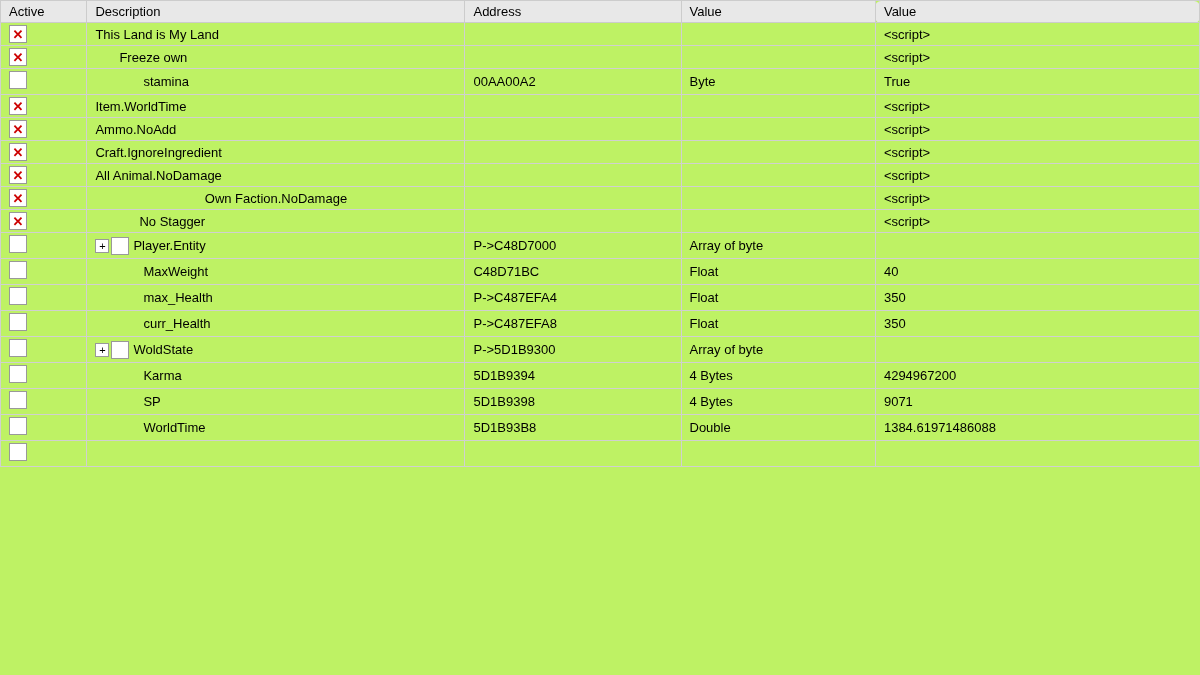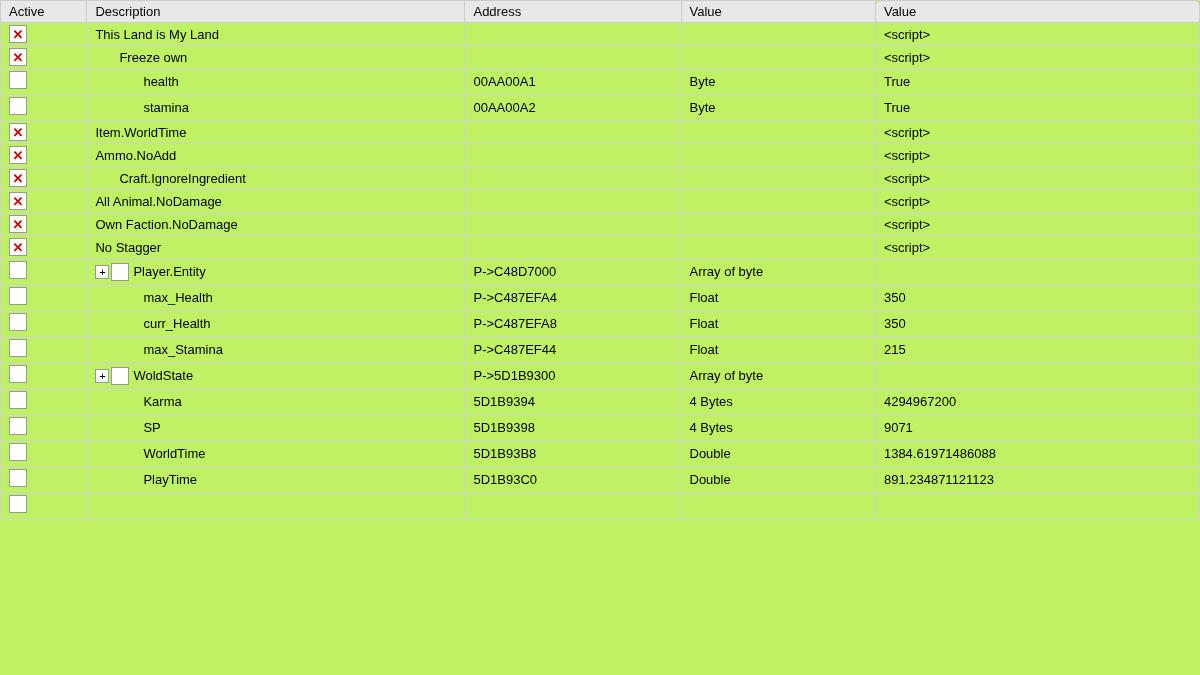--- a/index.html
+++ b/index.html
@@ -114,31 +114,20 @@
             </div>
           </td>
           <td class="col-addr"></td>
           <td class="col-type"></td>
           <td class="col-value">&lt;script&gt;</td>
         </tr>
         <tr class="row-highlight">
           <td class="col-active"><span class="checkbox-empty"></span></td>
           <td class="col-desc">
             <div style="display: flex; align-items: center; padding-left: 48px;">
-              <span>health</span>
-            </div>
-          </td>
-          <td class="col-addr">00AA00A1</td>
-          <td class="col-type">Byte</td>
-          <td class="col-value">True</td>
-        </tr>
-        <tr class="row-highlight">
-          <td class="col-active"><span class="checkbox-empty"></span></td>
-          <td class="col-desc">
-            <div style="display: flex; align-items: center; padding-left: 48px;">
               <span>stamina</span>
             </div>
           </td>
           <td class="col-addr">00AA00A2</td>
           <td class="col-type">Byte</td>
           <td class="col-value">True</td>
         </tr>
         <tr class="row-highlight">
           <td class="col-active"><span class="checkbox-x">✕</span></td>
           <td class="col-desc">
@@ -157,21 +146,21 @@
               <span>Ammo.NoAdd</span>
             </div>
           </td>
           <td class="col-addr"></td>
           <td class="col-type"></td>
           <td class="col-value">&lt;script&gt;</td>
         </tr>
         <tr class="row-highlight">
           <td class="col-active"><span class="checkbox-x">✕</span></td>
           <td class="col-desc">
-            <div style="display: flex; align-items: center; padding-left: 0px; margin-left: 24px;">
+            <div style="display: flex; align-items: center; padding-left: 0px;">
               <span>Craft.IgnoreIngredient</span>
             </div>
           </td>
           <td class="col-addr"></td>
           <td class="col-type"></td>
           <td class="col-value">&lt;script&gt;</td>
         </tr>
         <tr class="row-highlight">
           <td class="col-active"><span class="checkbox-x">✕</span></td>
           <td class="col-desc">
@@ -179,32 +168,32 @@
               <span>All Animal.NoDamage</span>
             </div>
           </td>
           <td class="col-addr"></td>
           <td class="col-type"></td>
           <td class="col-value">&lt;script&gt;</td>
         </tr>
         <tr class="row-highlight">
           <td class="col-active"><span class="checkbox-x">✕</span></td>
           <td class="col-desc">
-            <div style="display: flex; align-items: center; padding-left: 0px;">
+            <div style="display: flex; align-items: center; padding-left: 0px; justify-content: center;">
               <span>Own Faction.NoDamage</span>
             </div>
           </td>
           <td class="col-addr"></td>
           <td class="col-type"></td>
           <td class="col-value">&lt;script&gt;</td>
         </tr>
         <tr class="row-highlight">
           <td class="col-active"><span class="checkbox-x">✕</span></td>
           <td class="col-desc">
-            <div style="display: flex; padding-left: 0px;">
+            <div style="display: flex; padding-left: 0px; margin-left: 44px;">
               <span>No Stagger</span>
             </div>
           </td>
           <td class="col-addr"></td>
           <td class="col-type"></td>
           <td class="col-value">&lt;script&gt;</td>
         </tr>
         <tr class="row-highlight">
           <td class="col-active"><span class="checkbox-empty"></span></td>
           <td class="col-desc">
@@ -215,20 +204,31 @@
             </div>
           </td>
           <td class="col-addr">P-&gt;C48D7000</td>
           <td class="col-type">Array of byte</td>
           <td class="col-value"></td>
         </tr>
         <tr class="row-highlight">
           <td class="col-active"><span class="checkbox-empty"></span></td>
           <td class="col-desc">
             <div style="display: flex; align-items: center; padding-left: 48px;">
+              <span>MaxWeight</span>
+            </div>
+          </td>
+          <td class="col-addr">C48D71BC</td>
+          <td class="col-type">Float</td>
+          <td class="col-value">40</td>
+        </tr>
+        <tr class="row-highlight">
+          <td class="col-active"><span class="checkbox-empty"></span></td>
+          <td class="col-desc">
+            <div style="display: flex; align-items: center; padding-left: 48px;">
               <span>max_Health</span>
             </div>
           </td>
           <td class="col-addr">P-&gt;C487EFA4</td>
           <td class="col-type">Float</td>
           <td class="col-value">350</td>
         </tr>
         <tr class="row-highlight">
           <td class="col-active"><span class="checkbox-empty"></span></td>
           <td class="col-desc">
@@ -236,31 +236,20 @@
               <span>curr_Health</span>
             </div>
           </td>
           <td class="col-addr">P-&gt;C487EFA8</td>
           <td class="col-type">Float</td>
           <td class="col-value">350</td>
         </tr>
         <tr class="row-highlight">
           <td class="col-active"><span class="checkbox-empty"></span></td>
           <td class="col-desc">
-            <div style="display: flex; align-items: center; padding-left: 48px;">
-              <span>max_Stamina</span>
-            </div>
-          </td>
-          <td class="col-addr">P-&gt;C487EF44</td>
-          <td class="col-type">Float</td>
-          <td class="col-value">215</td>
-        </tr>
-        <tr class="row-highlight">
-          <td class="col-active"><span class="checkbox-empty"></span></td>
-          <td class="col-desc">
             <div style="display: flex; align-items: center; padding-left: 0px;">
               <span class="expander">+</span>
               <span class="checkbox-empty" style="margin-right: 4px;"></span>
               <span>WoldState</span>
             </div>
           </td>
           <td class="col-addr">P-&gt;5D1B9300</td>
           <td class="col-type">Array of byte</td>
           <td class="col-value"></td>
         </tr>
@@ -289,31 +278,20 @@
         <tr class="row-highlight">
           <td class="col-active"><span class="checkbox-empty"></span></td>
           <td class="col-desc">
             <div style="display: flex; align-items: center; padding-left: 48px;">
               <span>WorldTime</span>
             </div>
           </td>
           <td class="col-addr">5D1B93B8</td>
           <td class="col-type">Double</td>
           <td class="col-value">1384.61971486088</td>
-        </tr>
-        <tr class="row-highlight">
-          <td class="col-active"><span class="checkbox-empty"></span></td>
-          <td class="col-desc">
-            <div style="display: flex; align-items: center; padding-left: 48px;">
-              <span>PlayTime</span>
-            </div>
-          </td>
-          <td class="col-addr">5D1B93C0</td>
-          <td class="col-type">Double</td>
-          <td class="col-value">891.234871121123</td>
         </tr>
         <tr class="row-highlight">
           <td class="col-active"><span class="checkbox-empty"></span></td>
           <td class="col-desc">
             <div style="display: flex; align-items: center; padding-left: 0px;">
               <span></span>
             </div>
           </td>
           <td class="col-addr"></td>
           <td class="col-type"></td>

